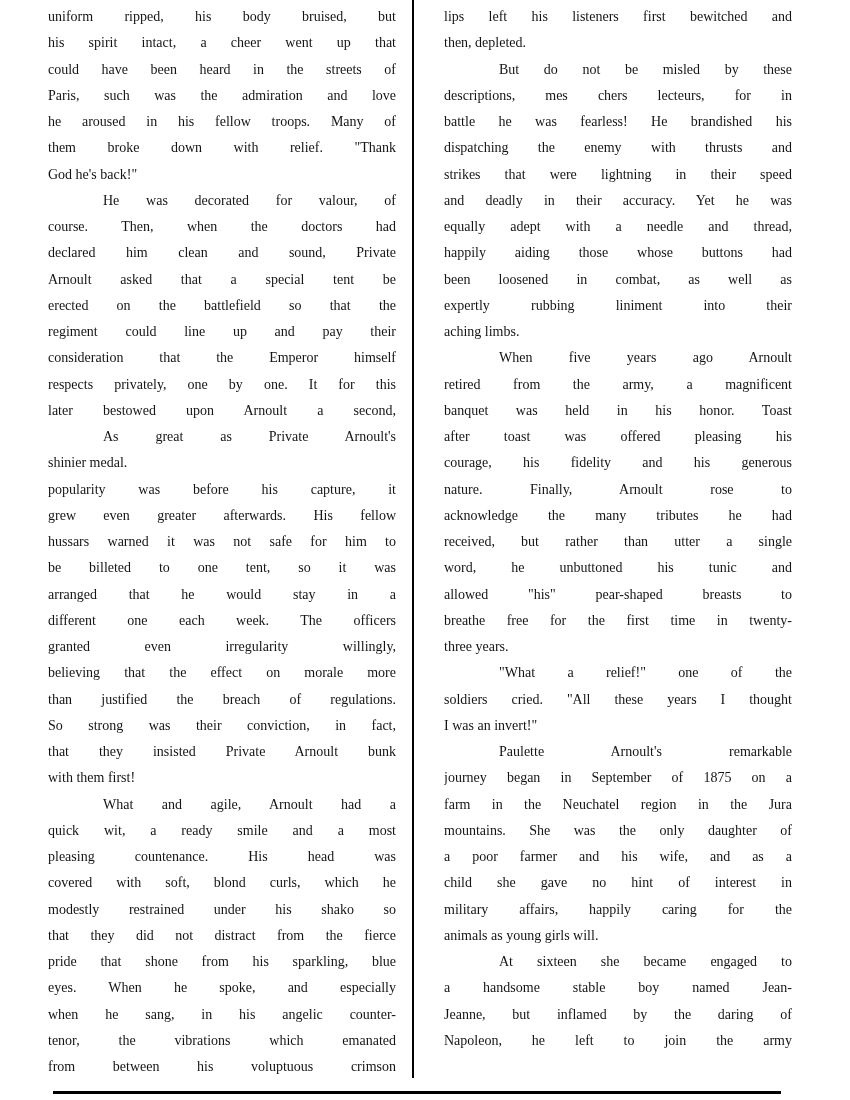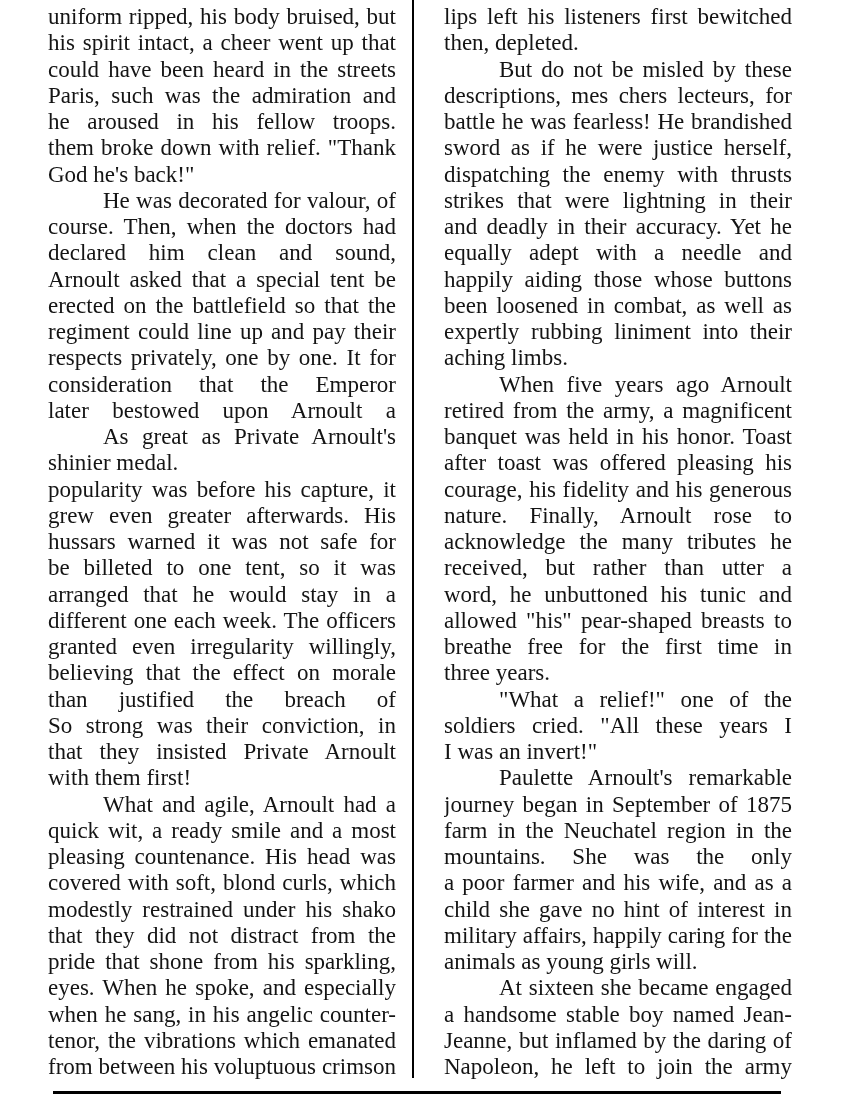--- a/index.html
+++ b/index.html
@@ -12,21 +12,21 @@
     width: 850px;
     height: 1100px;
     background: #ffffff;
     overflow: hidden;
     font-family: "Liberation Serif", "DejaVu Serif", serif;
     color: #141414;
   }
   .col {
     position: absolute;
     top: 4px;
-    font-size: 23px;
+    font-size: 14px;
     line-height: 26.25px;
   }
   #col-left  { left: 48px;  width: 348px; }
   #col-right { left: 444px; width: 348px; }
   .line {
     text-align: justify;
     text-align-last: justify;
     -moz-text-align-last: justify;
     height: 26.25px;
     overflow: hidden;
@@ -62,22 +62,22 @@
       <div class="line">Paris, such was the admiration and love</div>
       <div class="line">he aroused in his fellow troops. Many of</div>
       <div class="line">them broke down with relief. "Thank</div>
       <div class="line end">God he's back!"</div>
       <div class="line indent">He was decorated for valour, of</div>
       <div class="line">course.  Then, when the doctors had</div>
       <div class="line">declared him clean and sound, Private</div>
       <div class="line">Arnoult asked that a special tent be</div>
       <div class="line">erected on the battlefield so that the</div>
       <div class="line">regiment could line up and pay their</div>
+      <div class="line">consideration that the Emperor himself</div>
       <div class="line">respects privately, one by one. It for this</div>
-      <div class="line">consideration that the Emperor himself</div>
       <div class="line">later bestowed upon Arnoult a second,</div>
       <div class="line indent">As great as Private Arnoult's</div>
       <div class="line end">shinier medal.</div>
       <div class="line">popularity was before his capture, it</div>
       <div class="line">grew even greater afterwards. His fellow</div>
       <div class="line">hussars warned it was not safe for him to</div>
       <div class="line">be billeted to one tent, so it was</div>
       <div class="line">arranged that he would stay in a</div>
       <div class="line">different one each week. The officers</div>
       <div class="line">granted even irregularity willingly,</div>
@@ -98,21 +98,20 @@
       <div class="line">tenor, the vibrations which emanated</div>
       <div class="line">from between his voluptuous crimson</div>
     </div>
   <div class="divider" style="background: rgb(0, 0, 0);"></div>
   <div class="col" id="col-right">
       <div class="line">lips left his listeners first bewitched and</div>
       <div class="line end">then, depleted.</div>
       <div class="line indent">But do not be misled by these</div>
       <div class="line">descriptions, mes chers lecteurs, for in</div>
       <div class="line">battle he was fearless! He brandished his</div>
-      <div class="line">sword as if he were justice herself,</div>
       <div class="line">dispatching the enemy with thrusts and</div>
       <div class="line">strikes that were lightning in their speed</div>
       <div class="line">and deadly in their accuracy. Yet he was</div>
       <div class="line">equally adept with a needle and thread,</div>
       <div class="line">happily aiding those whose buttons had</div>
       <div class="line">been loosened in combat, as well as</div>
       <div class="line">expertly rubbing liniment into their</div>
       <div class="line end">aching limbs.</div>
       <div class="line indent">When five years ago Arnoult</div>
       <div class="line">retired from the army, a magnificent</div>

